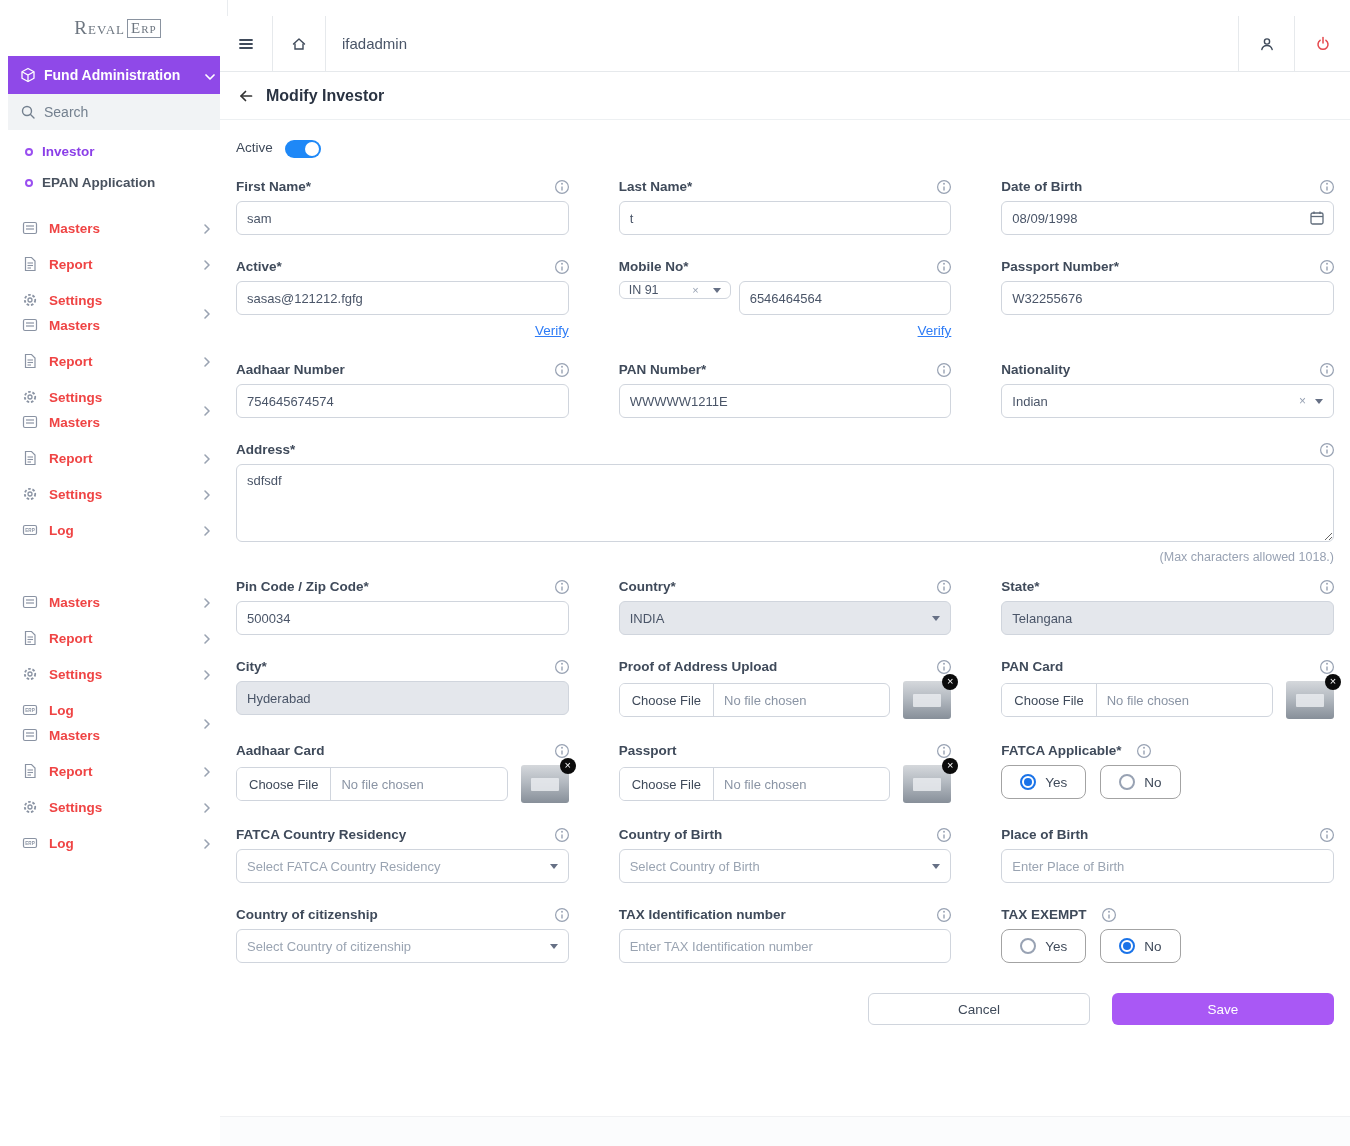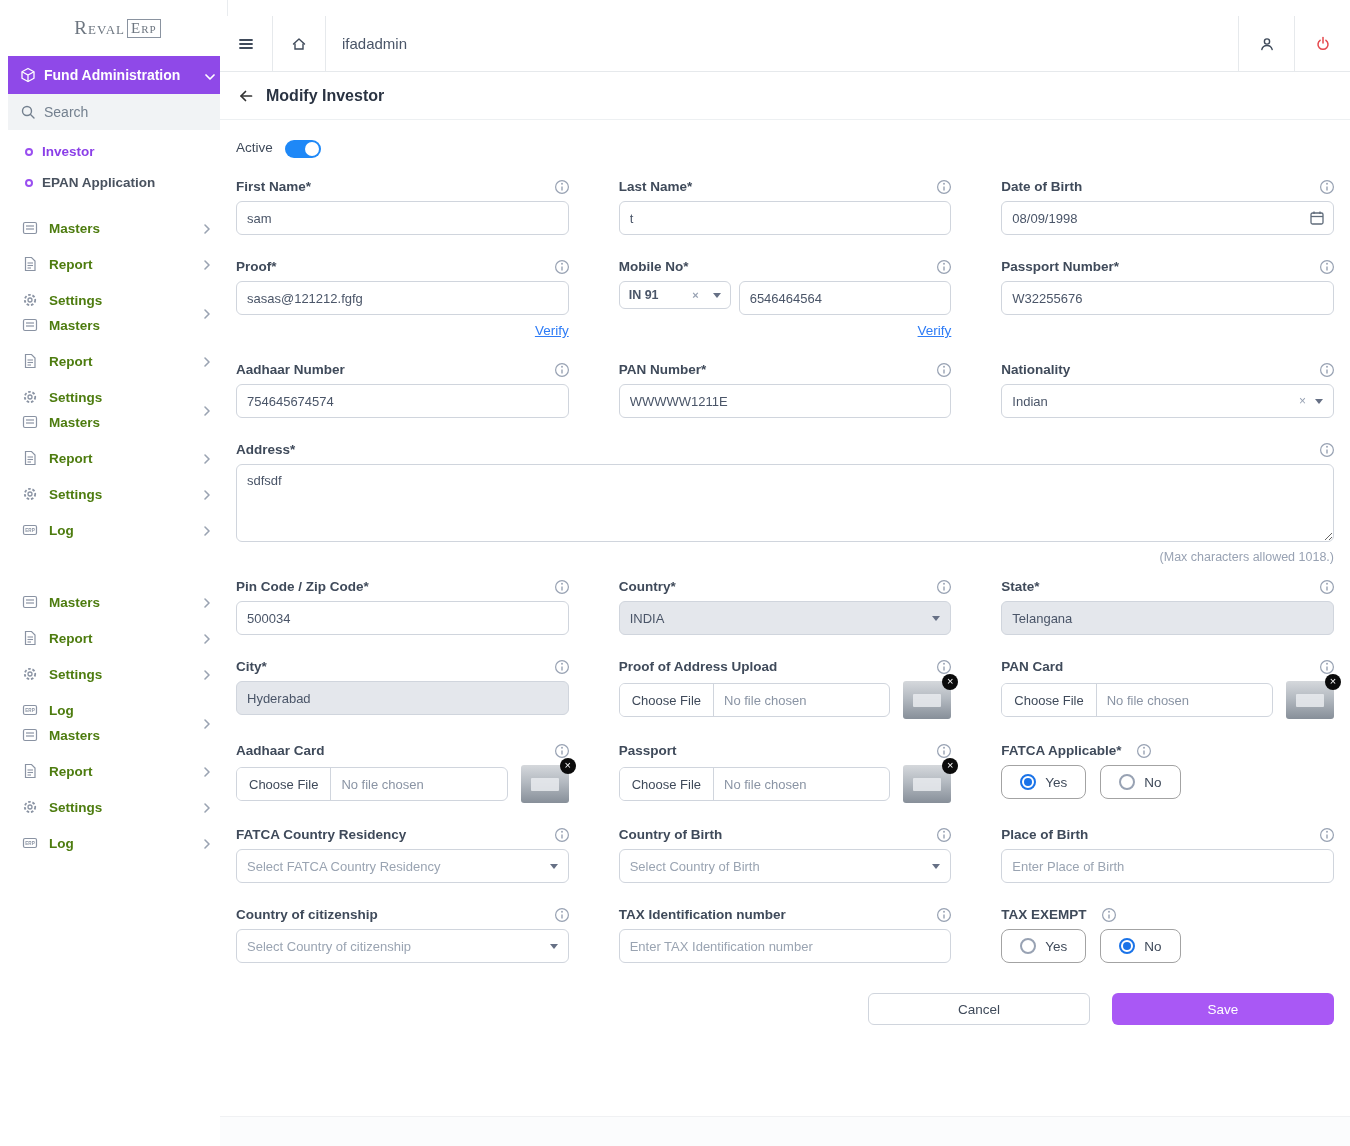--- a/index.html
+++ b/index.html
@@ -20,21 +20,21 @@
 .search-input{border:none;background:transparent;outline:none;font-size:14px;color:#495057;width:100%;font-family:inherit;}
 .search-input::placeholder{color:#74808f;}
 .side-links{padding:6px 0 2px;}
 .side-link{display:flex;align-items:center;gap:9px;padding:8px 12px 8px 17px;font-size:13.5px;font-weight:bold;color:#49525f;cursor:pointer;}
 .side-link .dot{width:8px;height:8px;border:2px solid #9a4ff0;border-radius:50%;flex:none;}
 .side-link.active{color:#8b3fe8;}
 .menu{padding-top:10px;}
 .m-item{display:flex;align-items:center;justify-content:space-between;padding:10px 14px;cursor:pointer;}
 .m-lines{display:flex;flex-direction:column;gap:9px;}
 .m-line{display:flex;align-items:center;gap:11px;}
-.m-lbl{font-size:13.5px;font-weight:bold;color:#4d7c0f;}
+.m-lbl{font-size:13.5px;font-weight:bold;color:#ef4444;}
 .mi{color:#8a93a3;}
 .chev{color:#9aa3b2;width:14px;height:14px;}
 .m-gap{height:36px;}
 
 
 .main{position:absolute;left:220px;top:16px;right:0;height:1146px;display:flex;flex-direction:column;background:#fff;}
 .topbar{height:56px;border-bottom:1px solid #e6e9ec;display:flex;align-items:center;flex:none;}
 .tb-btn{height:100%;display:flex;align-items:center;padding:0 18px;border-right:1px solid #e6e9ec;color:#3f4a5a;cursor:pointer;}
 .tb-user{font-size:15px;color:#4a5568;padding:0 16px;}
 .tb-right{margin-left:auto;display:flex;height:100%;}
@@ -65,21 +65,21 @@
 .sel{display:flex;align-items:center;height:34px;border:1px solid #d0d5dd;border-radius:6px;padding:0 10px;font-size:13px;color:#4a5568;background:#fff;cursor:pointer;}
 .sel .sel-txt{flex:1;overflow:hidden;white-space:nowrap;}
 .sel.placeholder .sel-txt{color:#9aa4b2;}
 .sel .clr{color:#98a2b3;font-size:12px;margin-right:9px;cursor:pointer;}
 .sel .clr::before{content:"\d7";}
 .caret{width:0;height:0;border-left:4.5px solid transparent;border-right:4.5px solid transparent;border-top:5.5px solid #667085;flex:none;}
 .sel.disabled{background:#e4e7ec;}
 .verify-row{display:flex;justify-content:flex-end;margin-top:8px;}
 .verify{color:#2e7cf6;font-size:13.5px;text-decoration:underline;cursor:pointer;}
 .phone-row{display:flex;gap:8px;}
-.code-box{width:112px;flex:none;display:flex;align-items:center;gap:14px;border:1px solid #d0d5dd;border-radius:6px;height:28px;padding:0 9px;font-size:12.5px;color:#4a5568;cursor:pointer;font-weight:bold;}
+.code-box{width:112px;flex:none;display:flex;align-items:center;gap:14px;border:1px solid #d0d5dd;border-radius:6px;height:18px;padding:0 9px;font-size:12.5px;color:#4a5568;cursor:pointer;}
 .code-box .code-txt{flex:1;}
 .code-box .clr{color:#98a2b3;font-size:11px;cursor:pointer;}
 .code-box .clr::before{content:"\d7";}
 .phone-inp{flex:1;}
 
 textarea.addr{width:100%;height:78px;border:1px solid #d0d5dd;border-radius:6px;padding:8px 10px;font-size:13px;color:#4a5568;font-family:inherit;resize:vertical;outline:none;}
 .addr-note{text-align:right;font-size:12.5px;color:#98a2b3;margin-top:4px;}
 
 .file-row{display:flex;align-items:center;gap:13px;}
 .file-box{flex:1;display:flex;align-items:center;border:1px solid #d0d5dd;border-radius:6px;height:34px;overflow:hidden;background:#fff;}
@@ -507,21 +507,21 @@
           <svg class="ic cal">
               <use href="#i-cal"></use>
             </svg>
         </div>
       </div>
     </div>
 
     <div class="row3">
       <div class="cell">
         <div class="lbl-row">
-            <span class="lbl">Proof*</span>
+            <span class="lbl">Active*</span>
             <svg class="ic info">
               <use href="#i-info"></use>
             </svg>
           </div>
         <input class="inp" value="sasas@121212.fgfg" style="">
         <div class="verify-row">
             <a class="verify">Verify</a>
           </div>
       </div>
       <div class="cell">

